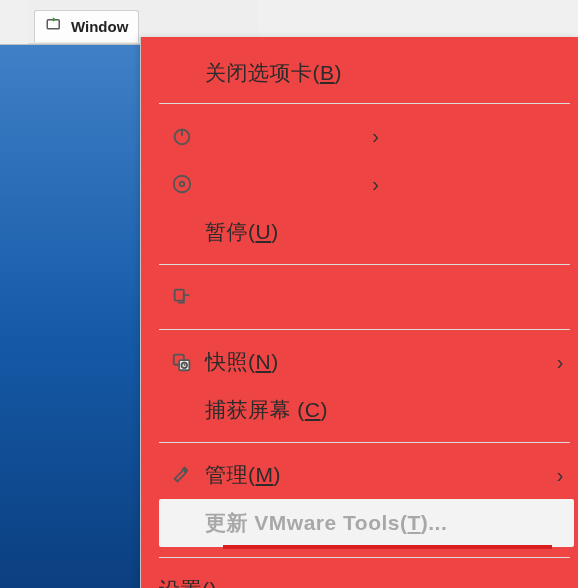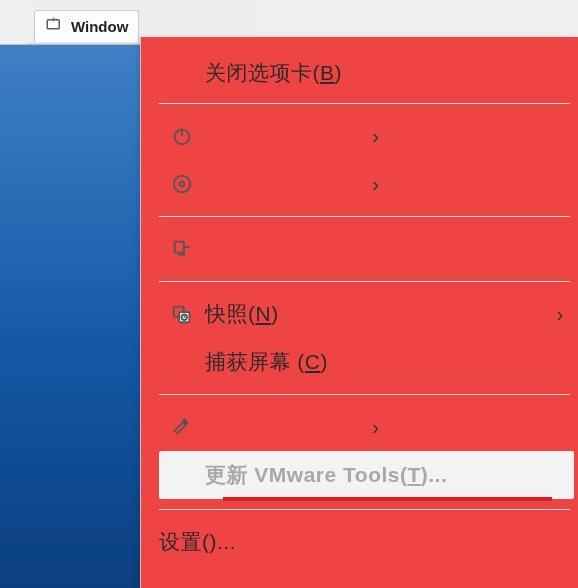--- a/index.html
+++ b/index.html
@@ -106,20 +106,25 @@
     <div class="mi">
       <span class="ic">
         <svg viewBox="0 0 24 24" fill="none" stroke="#555" stroke-width="2">
             <circle cx="12" cy="12" r="9"></circle>
             <circle cx="12" cy="12" r="2.5"></circle>
           </svg>
       </span>
       <span class="arw">›</span>
     </div>
 
+    <div class="mi">
+      <span class="ic"></span>
+      <span class="lbl">暂停(<u>U</u>)</span>
+      <span class="arw"></span>
+    </div>
 
     <div class="sep"></div>
 
     <div class="mi">
       <span class="ic">
         <svg viewBox="0 0 24 24" fill="none" stroke="#555" stroke-width="2">
             <rect x="4" y="4" width="10" height="12" rx="1"></rect>
             <path d="M14 10 h6 M14 10 v8 h-6"></path>
           </svg>
       </span>
@@ -150,20 +155,21 @@
 
     <div class="sep"></div>
 
     <div class="mi">
       <span class="ic">
         <svg viewBox="0 0 24 24" fill="none" stroke="#555" stroke-width="2">
             <path d="M15 4 a5 5 0 0 1 0 7 l-8 8 -3-3 8-8 a5 5 0 0 1 3-4z"></path>
             <circle cx="16" cy="7" r="1.5" fill="#555"></circle>
           </svg>
       </span>
+      <span class="lbl">管理(<u>M</u>)</span>
       <span class="arw">›</span>
     </div>
 
     <div class="mi disabled">
       <span class="ic"></span>
       <span class="lbl">更新 VMware Tools(<u>T</u>)...</span>
       <span class="arw"></span>
     </div>
     <div class="underline-red"></div>
 

